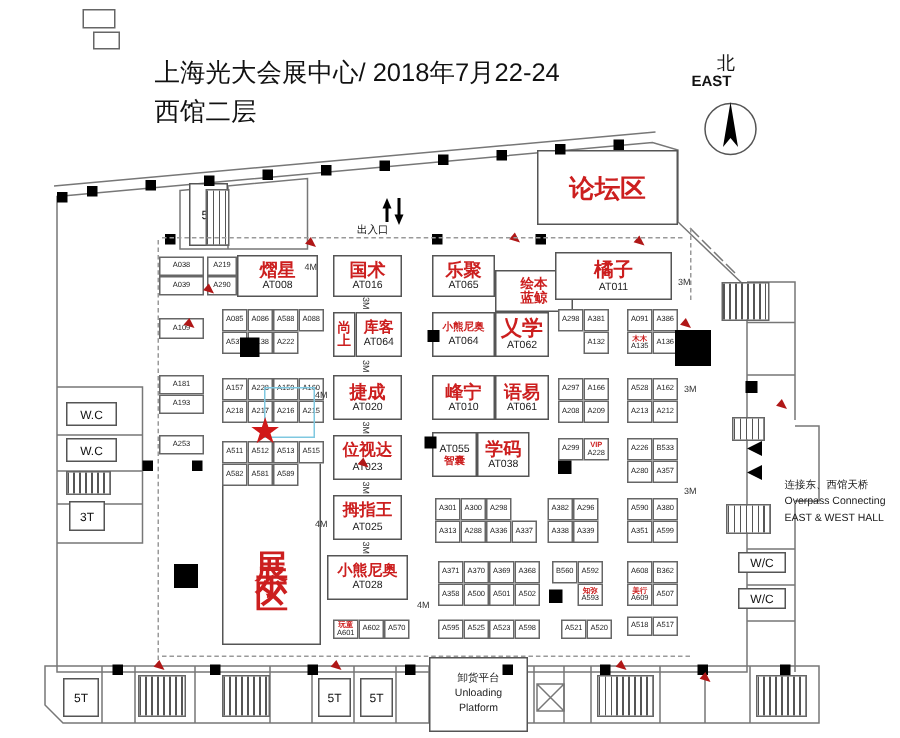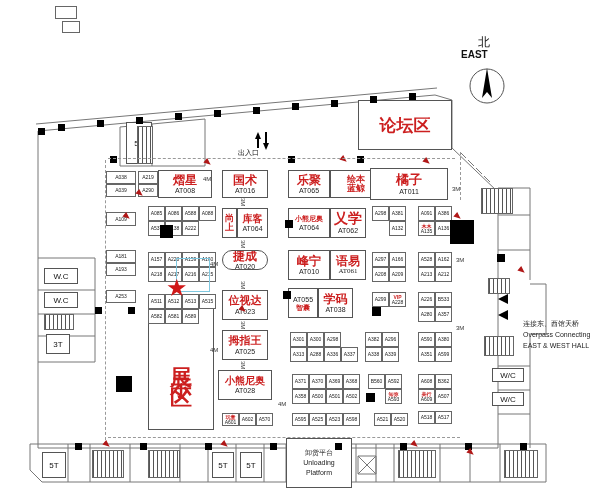--- a/index.html
+++ b/index.html
@@ -60,20 +60,24 @@
     </g>
     <g fill="#000" stroke="none">
       <polygon points="487,68 492,98 487,92 482,98"></polygon>
       <polygon points="258,132 255,139 261,139"></polygon>
       <rect x="257" y="137" width="2" height="12"></rect>
       <polygon points="266,150 263,143 269,143"></polygon>
       <rect x="265" y="132" width="2" height="12"></rect>
     </g>
   </svg>
 
+  <div id="title">
+    <div>上海光大会展中心/ 2018年7月22-24</div>
+    <div>西馆二层</div>
+  </div>
 
   <div id="compass-zh">北</div>
   <div id="compass-en">EAST</div>
 
   <div id="entrance">出入口</div>
 
   <div id="overpass">
     <div>连接东、西馆天桥</div>
     <div>Overpass Connecting</div>
     <div>EAST &amp; WEST HALL</div>
@@ -97,21 +101,21 @@
         <span class="bcode">AT008</span>
       </div>
       <div class="booth" style="left: 222px; top: 170px; width: 46px; height: 28px;">
         <span class="bname" style="font-size: 12px;">国术</span>
         <span class="bcode">AT016</span>
       </div>
       <div class="booth" style="left: 288px; top: 170px; width: 42px; height: 28px;">
         <span class="bname" style="font-size: 12px;">乐聚</span>
         <span class="bcode">AT065</span>
       </div>
-      <div class="booth" style="left: 330px; top: 170px; width: 52px; height: 28px;">
+      <div class="booth" style="left: 330px; top: 180px; width: 52px; height: 28px;">
         <span class="bname" style="font-size: 9px;">绘本</span>
         <span class="bname" style="font-size: 9px;">蓝鲸</span>
       </div>
       <div class="booth" style="left: 370px; top: 168px; width: 78px; height: 32px;">
         <span class="bname" style="font-size: 13px;">橘子</span>
         <span class="bcode">AT011</span>
       </div>
       <div class="booth" style="left: 222px; top: 208px; width: 15px; height: 30px;">
         <span class="bname" style="font-size: 9px;">尚上</span>
       </div>
@@ -120,29 +124,29 @@
         <span class="bcode">AT064</span>
       </div>
       <div class="booth" style="left: 288px; top: 208px; width: 42px; height: 30px;">
         <span class="bname" style="font-size: 7px;">小熊尼奥</span>
         <span class="bcode">AT064</span>
       </div>
       <div class="booth" style="left: 330px; top: 208px; width: 36px; height: 30px;">
         <span class="bname" style="font-size: 14px;">乂学</span>
         <span class="bcode">AT062</span>
       </div>
-      <div class="booth" style="left: 222px; top: 250px; width: 46px; height: 20px; border-radius: 13px;">
+      <div class="booth" style="left: 222px; top: 250px; width: 46px; height: 30px;">
         <span class="bname" style="font-size: 12px;">捷成</span>
         <span class="bcode">AT020</span>
       </div>
       <div class="booth" style="left: 288px; top: 250px; width: 42px; height: 30px;">
         <span class="bname" style="font-size: 12px;">峰宁</span>
         <span class="bcode">AT010</span>
       </div>
-      <div class="booth" style="left: 330px; top: 250px; width: 36px; height: 30px; font-family: Liberation Serif, serif;">
+      <div class="booth" style="left: 330px; top: 250px; width: 36px; height: 30px;">
         <span class="bname" style="font-size: 12px;">语易</span>
         <span class="bcode">AT061</span>
       </div>
       <div class="booth" style="left: 222px; top: 290px; width: 46px; height: 30px; justify-content: center;">
         <span class="bname" style="font-size: 11px;">位视达</span>
         <span class="bcode">AT023</span>
       </div>
       <div class="booth" style="left: 288px; top: 288px; width: 30px; height: 30px;">
         <span class="bcode">AT055</span>
         <span class="bname" style="font-size: 7px;">智囊</span>

